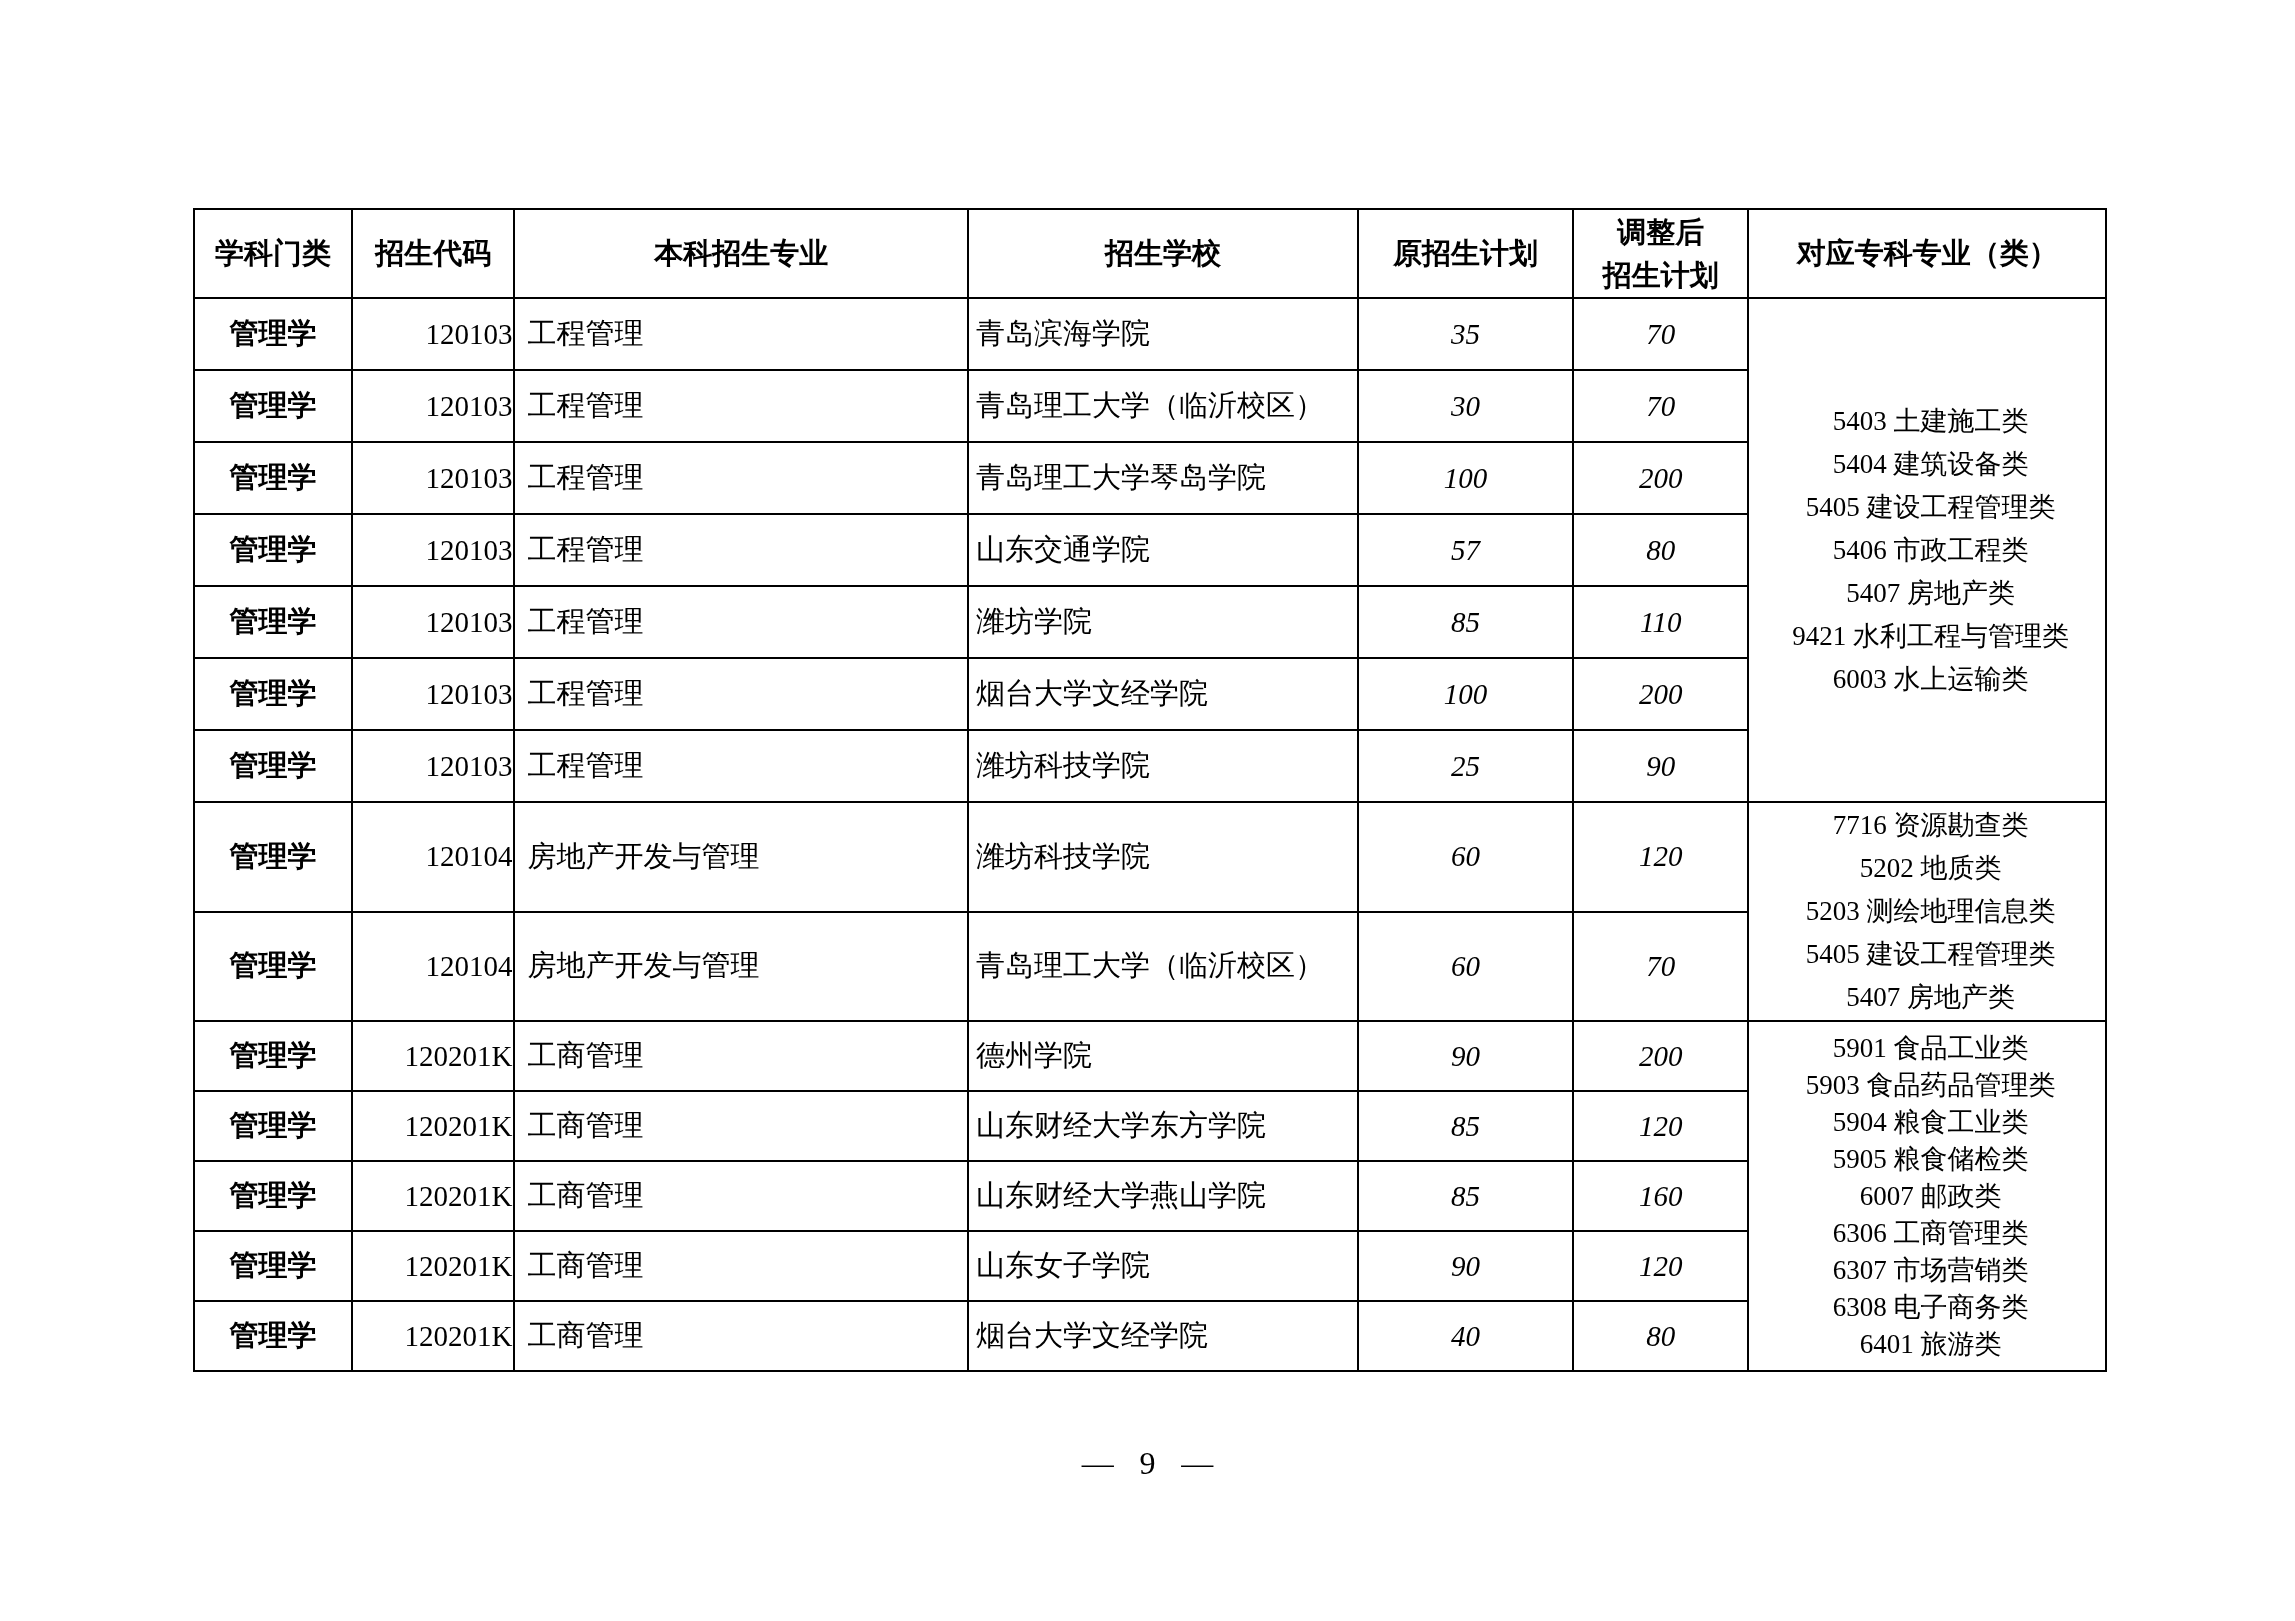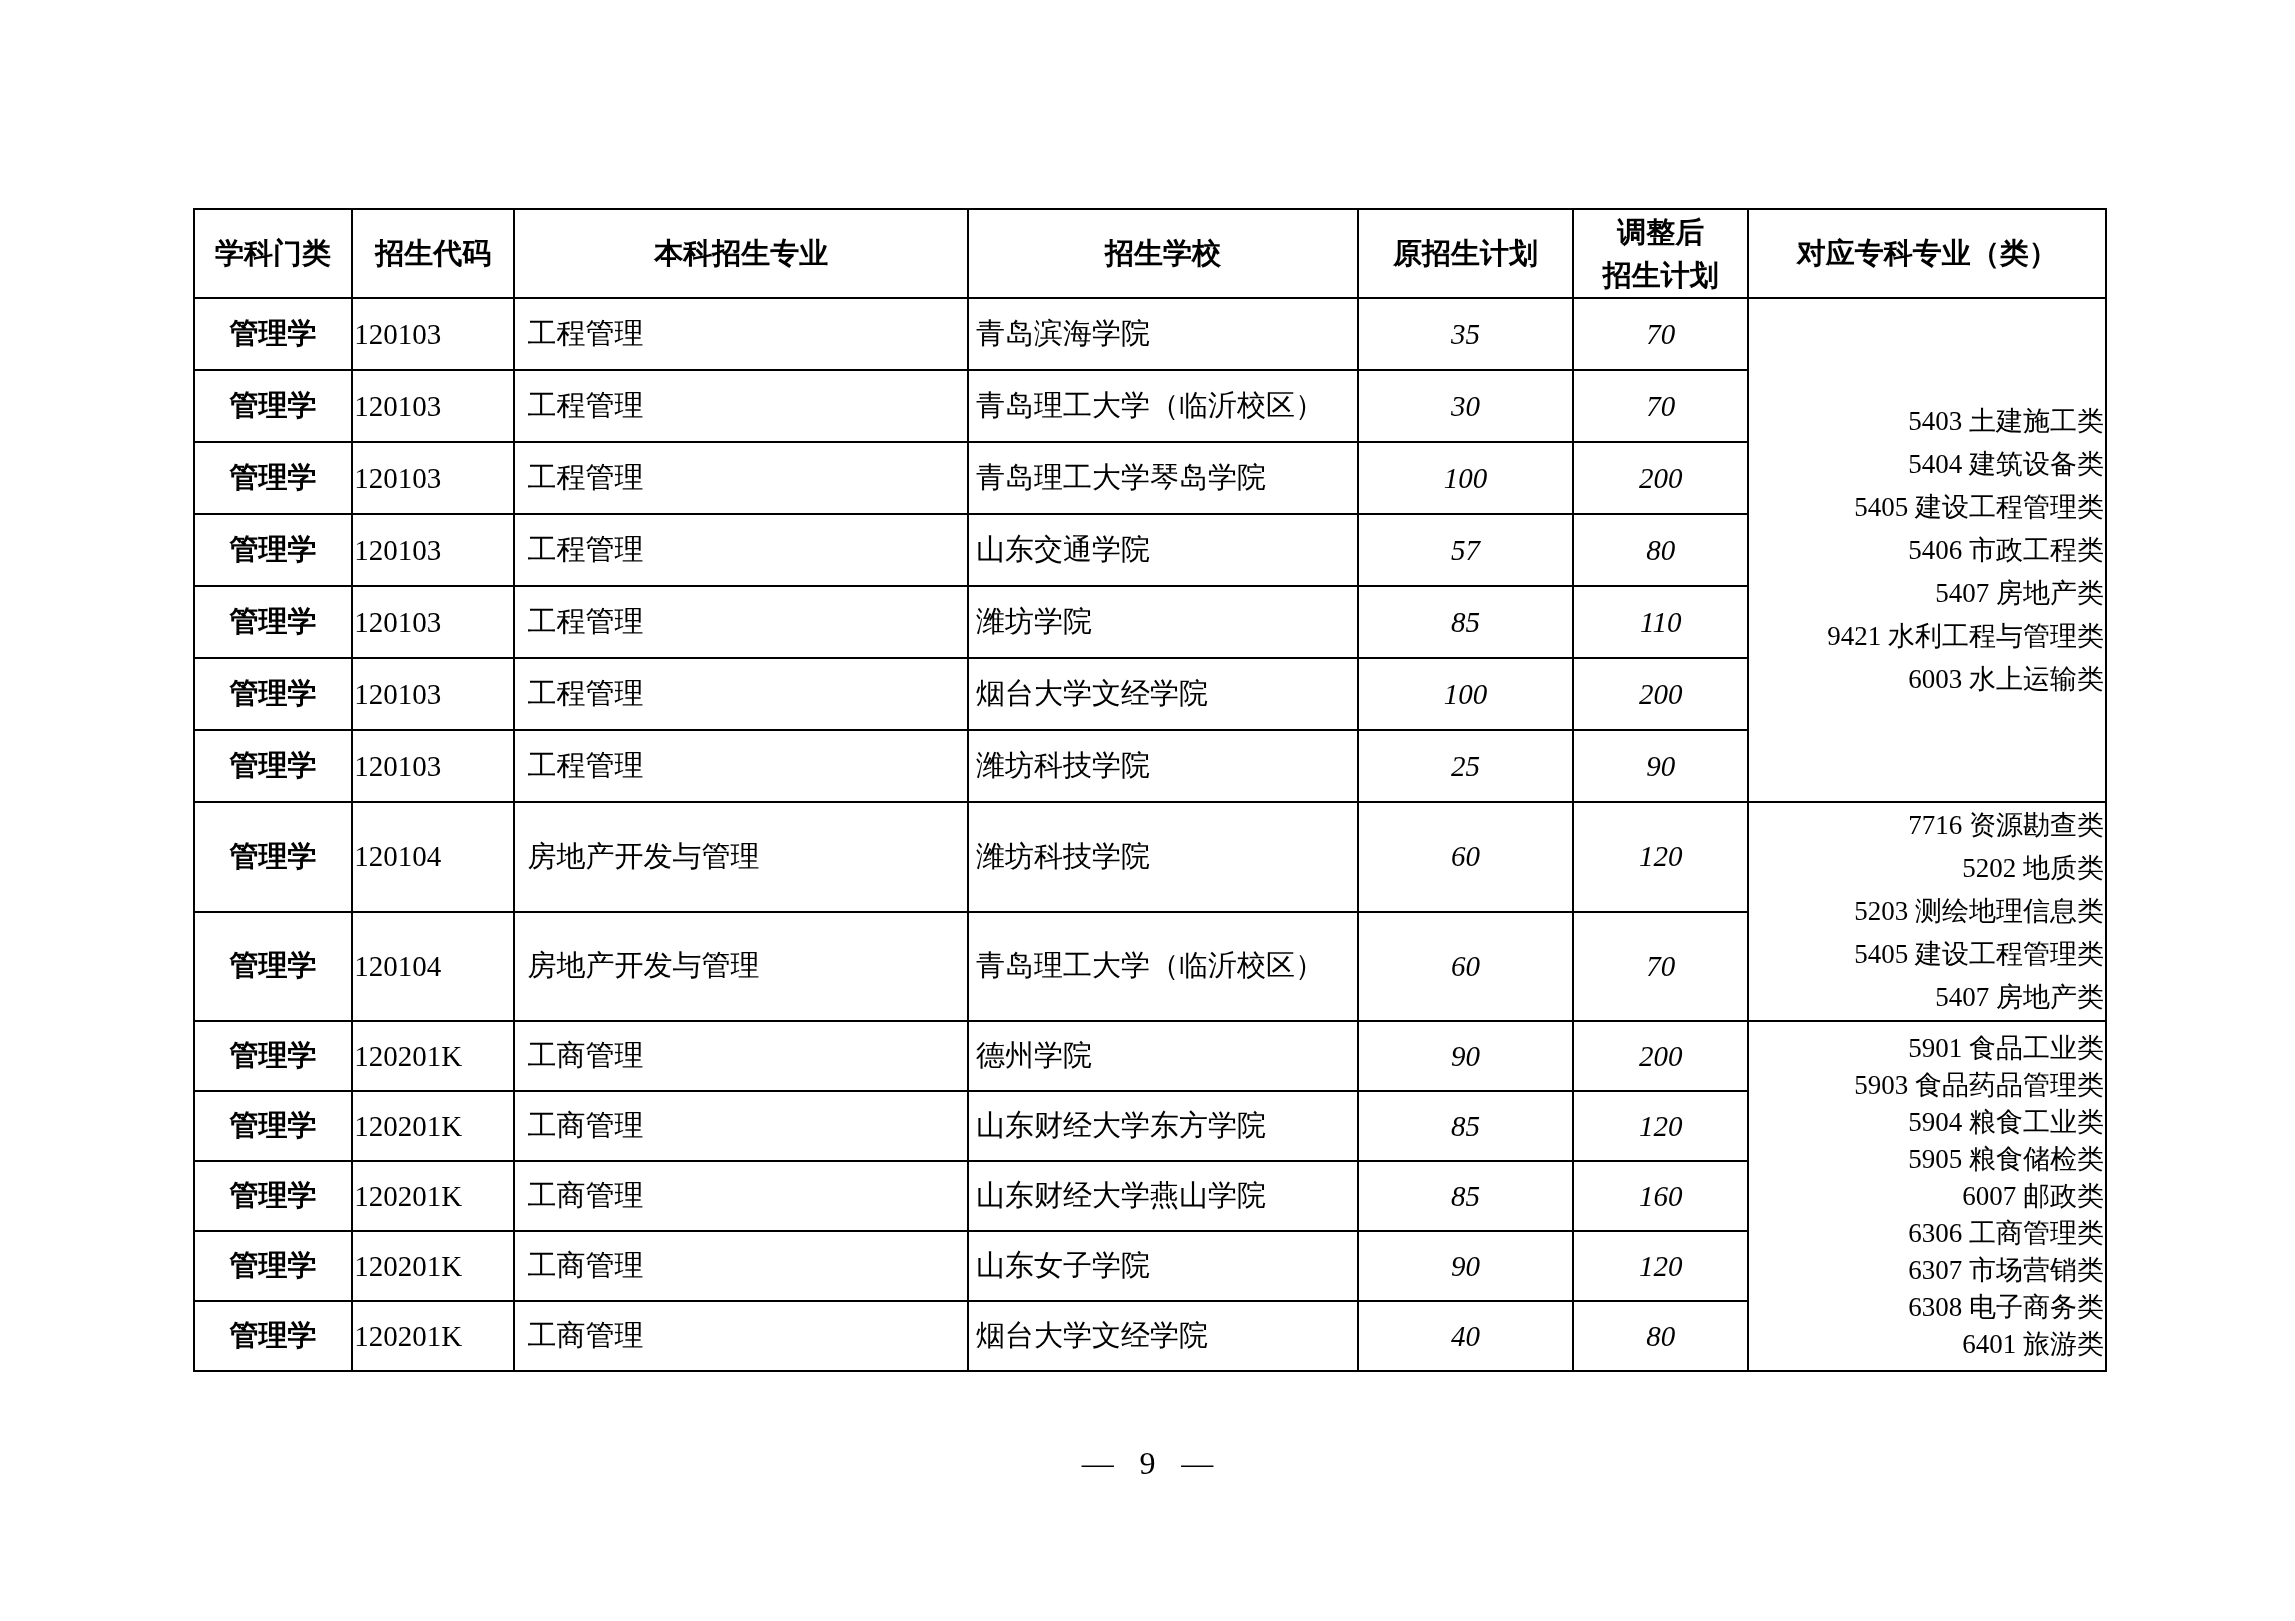--- a/index.html
+++ b/index.html
@@ -35,26 +35,26 @@
     font-size: 29px;
     text-align: center;
     white-space: pre-line;
     line-height: 1.45;
     height: 85px;
   }
   tr.r-g1 { height: 72px; }
   tr.r-g2 { height: 109px; }
   tr.r-g3 { height: 70px; }
   td.c-cat  { text-align: center; font-weight: bold; }
-  td.c-code { text-align: left; font-family: Liberation Serif, serif; }
+  td.c-code { text-align: right; font-family: Liberation Serif, serif; }
   td.c-major  { text-align: left; padding-left: 12px; }
   td.c-school { text-align: left; padding-left: 6.8px; margin-left: 36px; }
   td.c-num  { text-align: center; font-style: italic; }
   td.spec {
-    text-align: right;
+    text-align: center;
     padding-left: 8px;
     font-size: 27px;
   }
   td.spec-g1 .spec-line, td.spec-g2 .spec-line { line-height: 43px; }
   td.spec-g3 .spec-line { line-height: 37px; }
   .page-number {
     position: absolute;
     top: 1445px; left: 0;
     width: 2295px;
     text-align: center;

